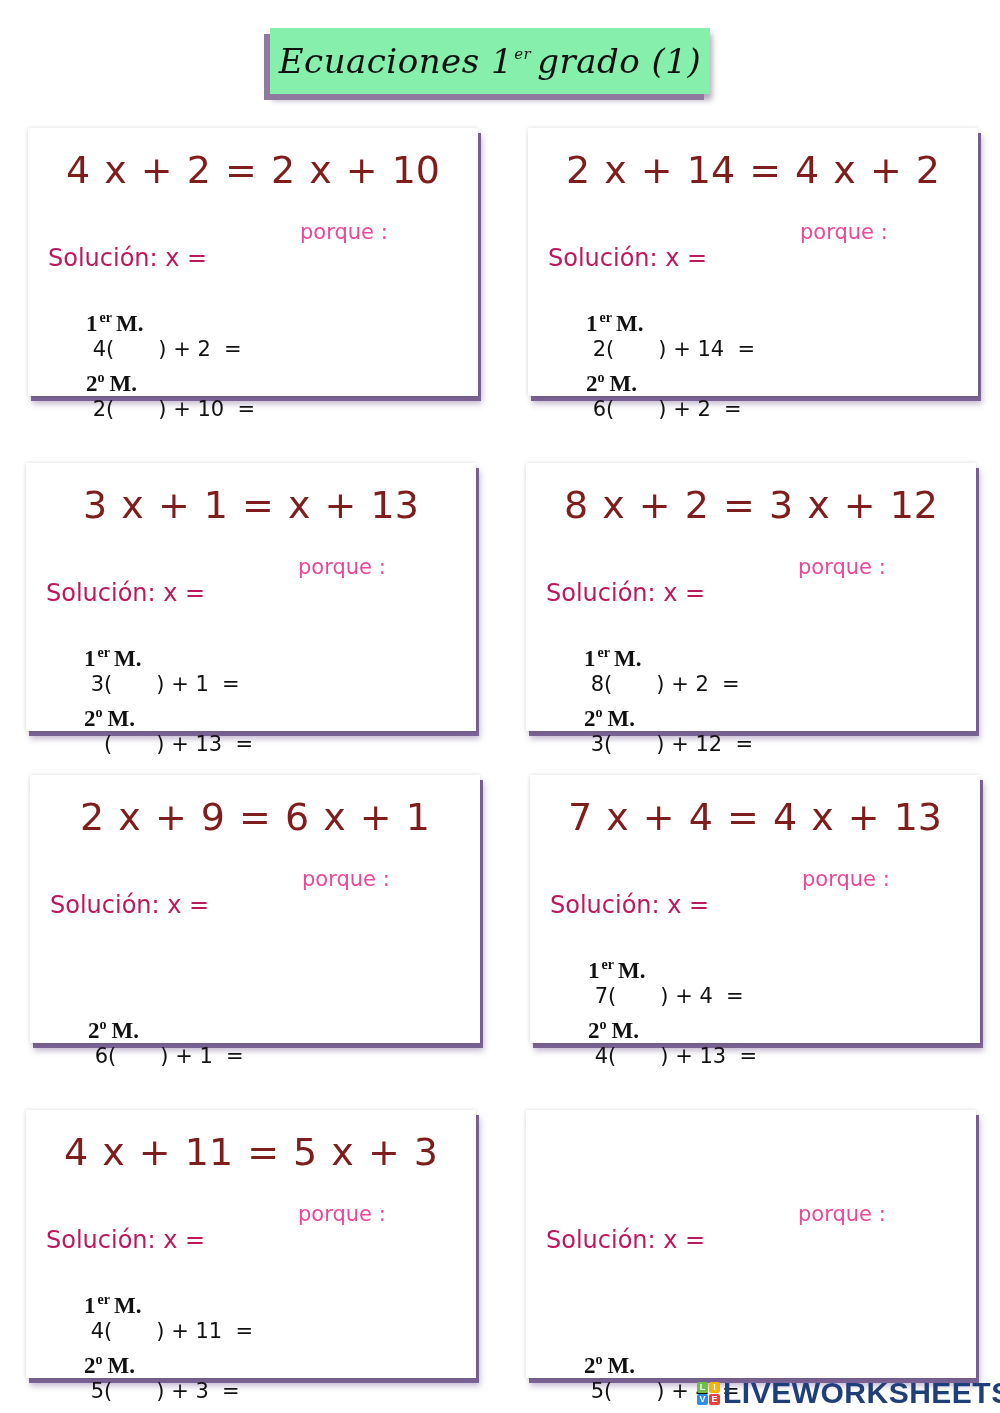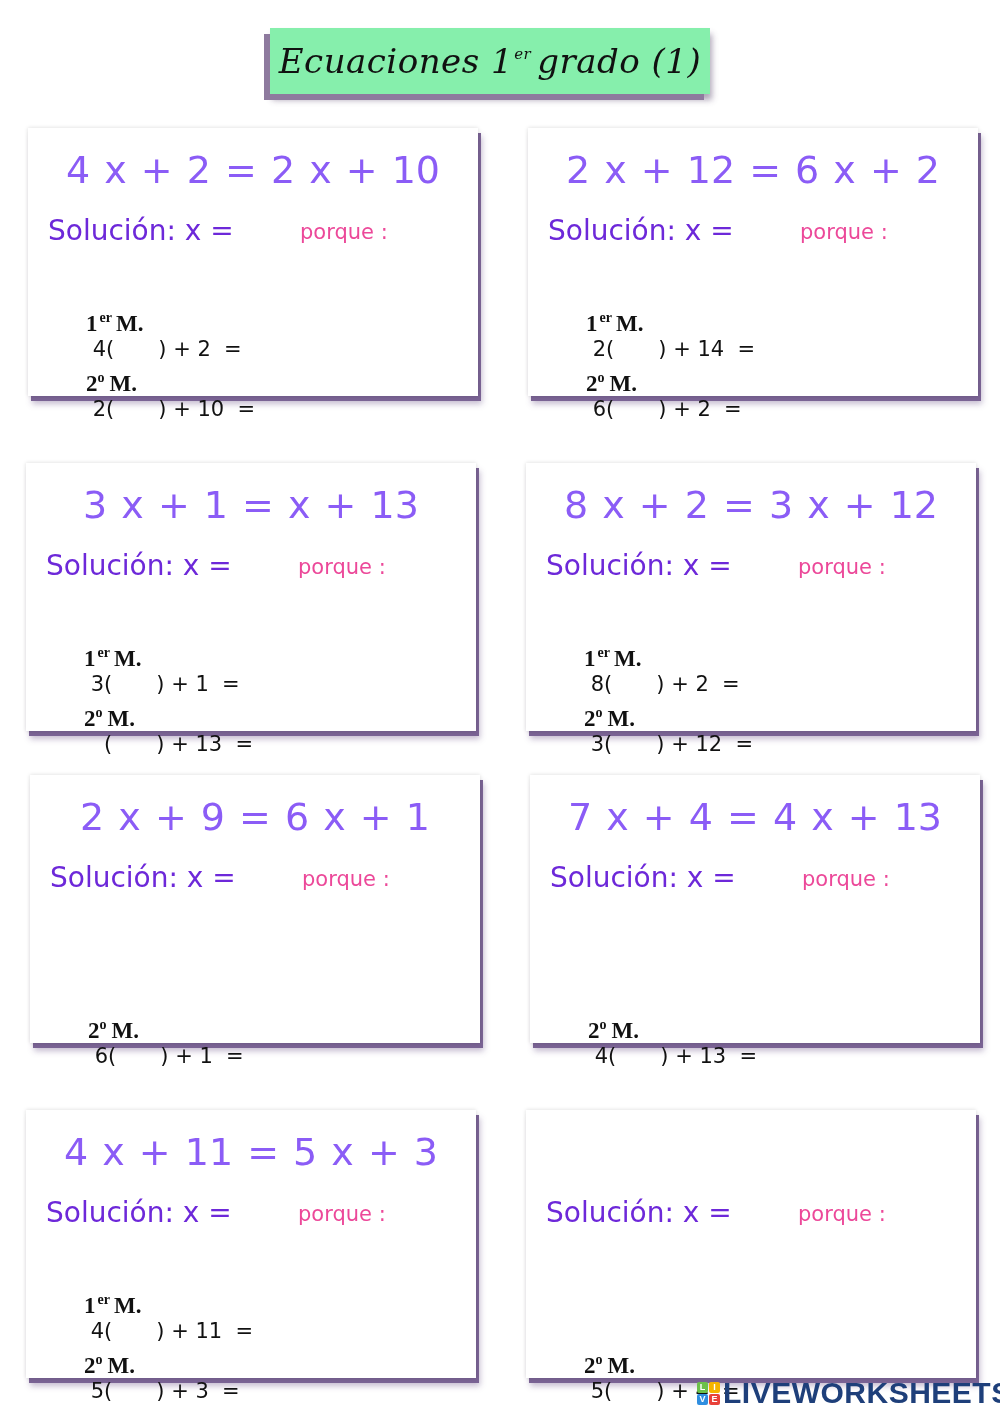--- a/index.html
+++ b/index.html
@@ -17,24 +17,24 @@
       font-family: "DejaVu Serif", serif; font-style: italic; font-size: 34px; color: #111;
       letter-spacing: 0.5px;
     }
     .title-text sup { font-size: 15px; vertical-align: 14px; margin-left: 1px; margin-right: 6px; }
     .card {
       position: absolute; width: 450px; height: 268px; background: #ffffff;
       box-shadow: 0 0 4px rgba(0,0,0,0.15), 3px 5px 0 #7a6394, 4px 8px 6px rgba(90,60,120,0.35);
     }
     .equation {
       position: absolute; left: 0; right: 0; top: 20px; text-align: center;
-      font-family: "DejaVu Sans", sans-serif; font-size: 38px; color: #8b5cf6;
+      font-family: "DejaVu Sans", sans-serif; font-size: 38px; color: #7f1d1d;
       word-spacing: 2px;
     }
-    .sol-row { position: absolute; left: 20px; top: 86px; font-size: 28px; color: #6d28d9; }
+    .sol-row { position: absolute; left: 20px; top: 116px; font-size: 24px; color: #be185d; }
     .porque { position: absolute; left: 272px; top: 92px; font-size: 21px; color: #ec4899; }
     .m-row { position: absolute; left: 18px; font-size: 21px; color: #111; white-space: pre; }
     .m-row.r1 { top: 158px; }
     .m-row.r2 { top: 218px; }
     .m-label {
       display: inline-block; width: 104px;
       font-family: "Liberation Serif", serif; font-weight: bold; font-size: 23px;
     }
     .m-label sup { font-size: 14px; vertical-align: 9px; margin: 0 4px 0 2px; }
     .m-label .ord { font-size: 14px; vertical-align: 9px; margin-right: 5px; }
@@ -70,21 +70,21 @@
     <div class="m-row r1">
       <span class="m-label"><span>1</span><sup>er</sup><span>M.</span></span>
       <span class="coef">4</span><span>(</span><span class="blank"></span><span>) + 2  =</span>
     </div>
     <div class="m-row r2">
       <span class="m-label"><span>2</span><span class="ord">o</span><span>M.</span></span>
       <span class="coef">2</span><span>(</span><span class="blank"></span><span>) + 10  =</span>
     </div>
   </div>
     <div class="card" style="left: 528px; top: 128px;">
-    <div class="equation">2 x + 12 = 6 x + 2</div>
+    <div class="equation">2 x + 14 = 4 x + 2</div>
     <div class="sol-row">Solución:  x =</div>
     <div class="porque">porque :</div>
     <div class="m-row r1">
       <span class="m-label"><span>1</span><sup>er</sup><span>M.</span></span>
       <span class="coef">2</span><span>(</span><span class="blank"></span><span>) + 14  =</span>
     </div>
     <div class="m-row r2">
       <span class="m-label"><span>2</span><span class="ord">o</span><span>M.</span></span>
       <span class="coef">6</span><span>(</span><span class="blank"></span><span>) + 2  =</span>
     </div>
@@ -121,20 +121,24 @@
     <div class="porque">porque :</div>
     <div class="m-row r2">
       <span class="m-label"><span>2</span><span class="ord">o</span><span>M.</span></span>
       <span class="coef">6</span><span>(</span><span class="blank"></span><span>) + 1  =</span>
     </div>
   </div>
     <div class="card" style="left: 530px; top: 775px;">
     <div class="equation">7 x + 4 = 4 x + 13</div>
     <div class="sol-row">Solución:  x =</div>
     <div class="porque">porque :</div>
+    <div class="m-row r1">
+      <span class="m-label"><span>1</span><sup>er</sup><span>M.</span></span>
+      <span class="coef">7</span><span>(</span><span class="blank"></span><span>) + 4  =</span>
+    </div>
     <div class="m-row r2">
       <span class="m-label"><span>2</span><span class="ord">o</span><span>M.</span></span>
       <span class="coef">4</span><span>(</span><span class="blank"></span><span>) + 13  =</span>
     </div>
   </div>
     <div class="card" style="left: 26px; top: 1110px;">
     <div class="equation">4 x + 11 = 5 x + 3</div>
     <div class="sol-row">Solución:  x =</div>
     <div class="porque">porque :</div>
     <div class="m-row r1">

